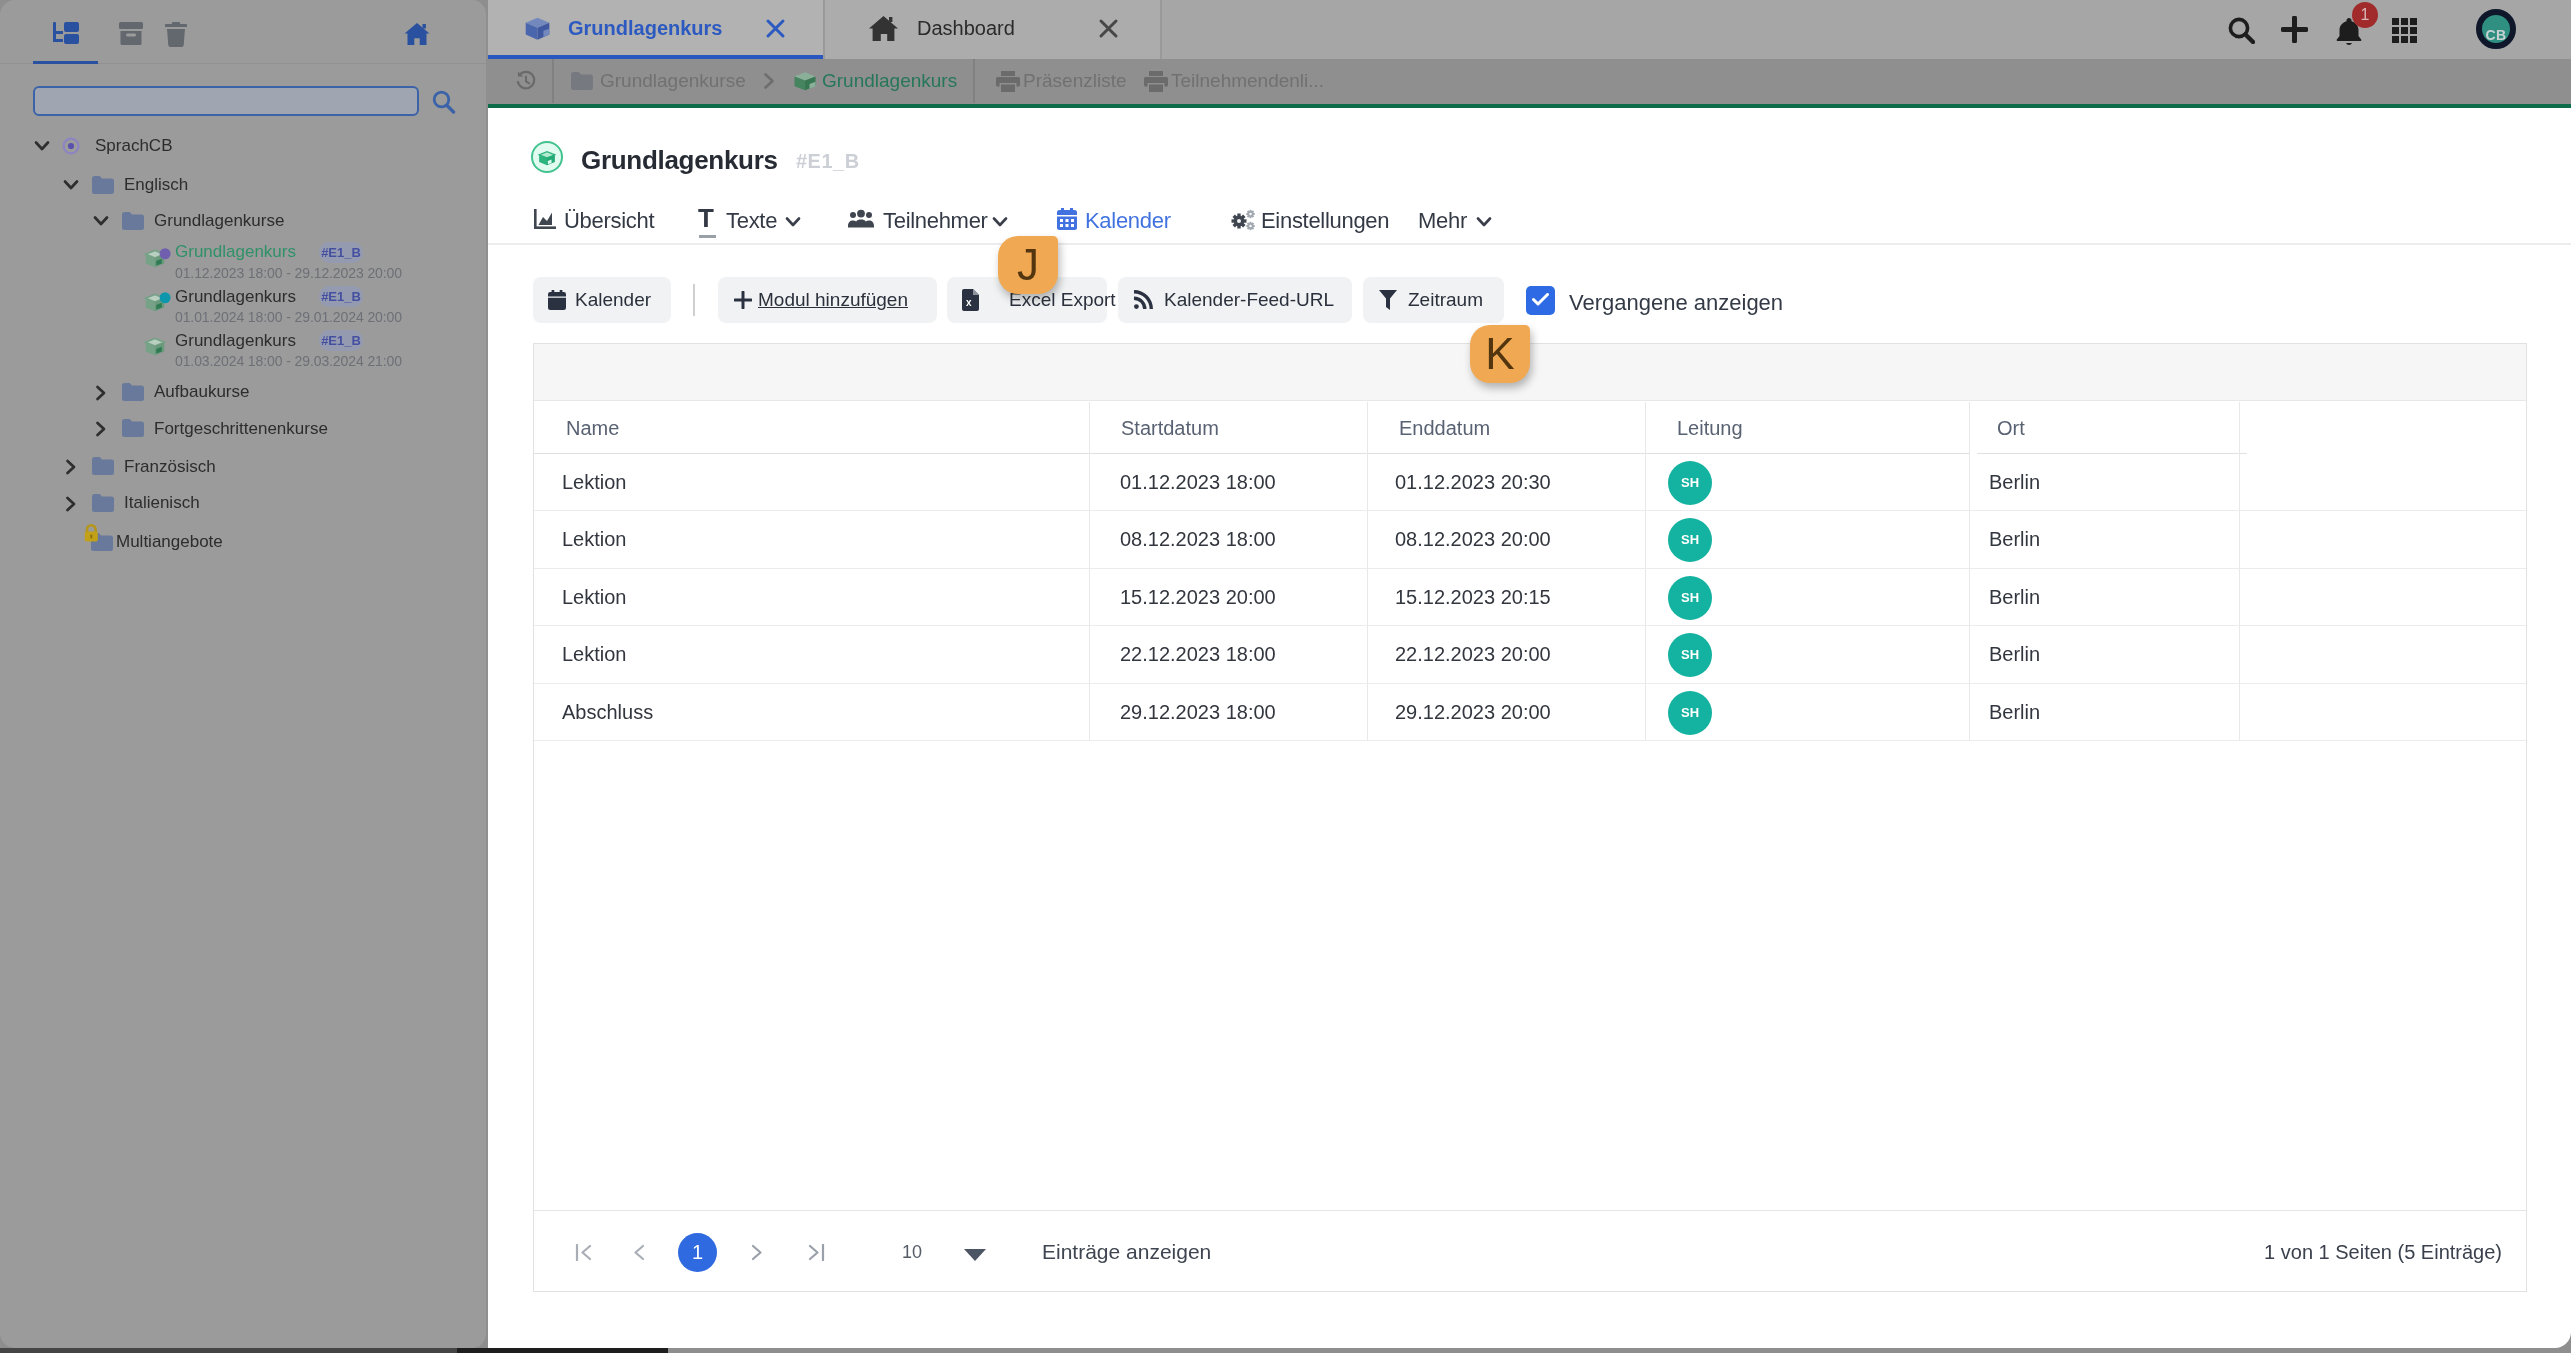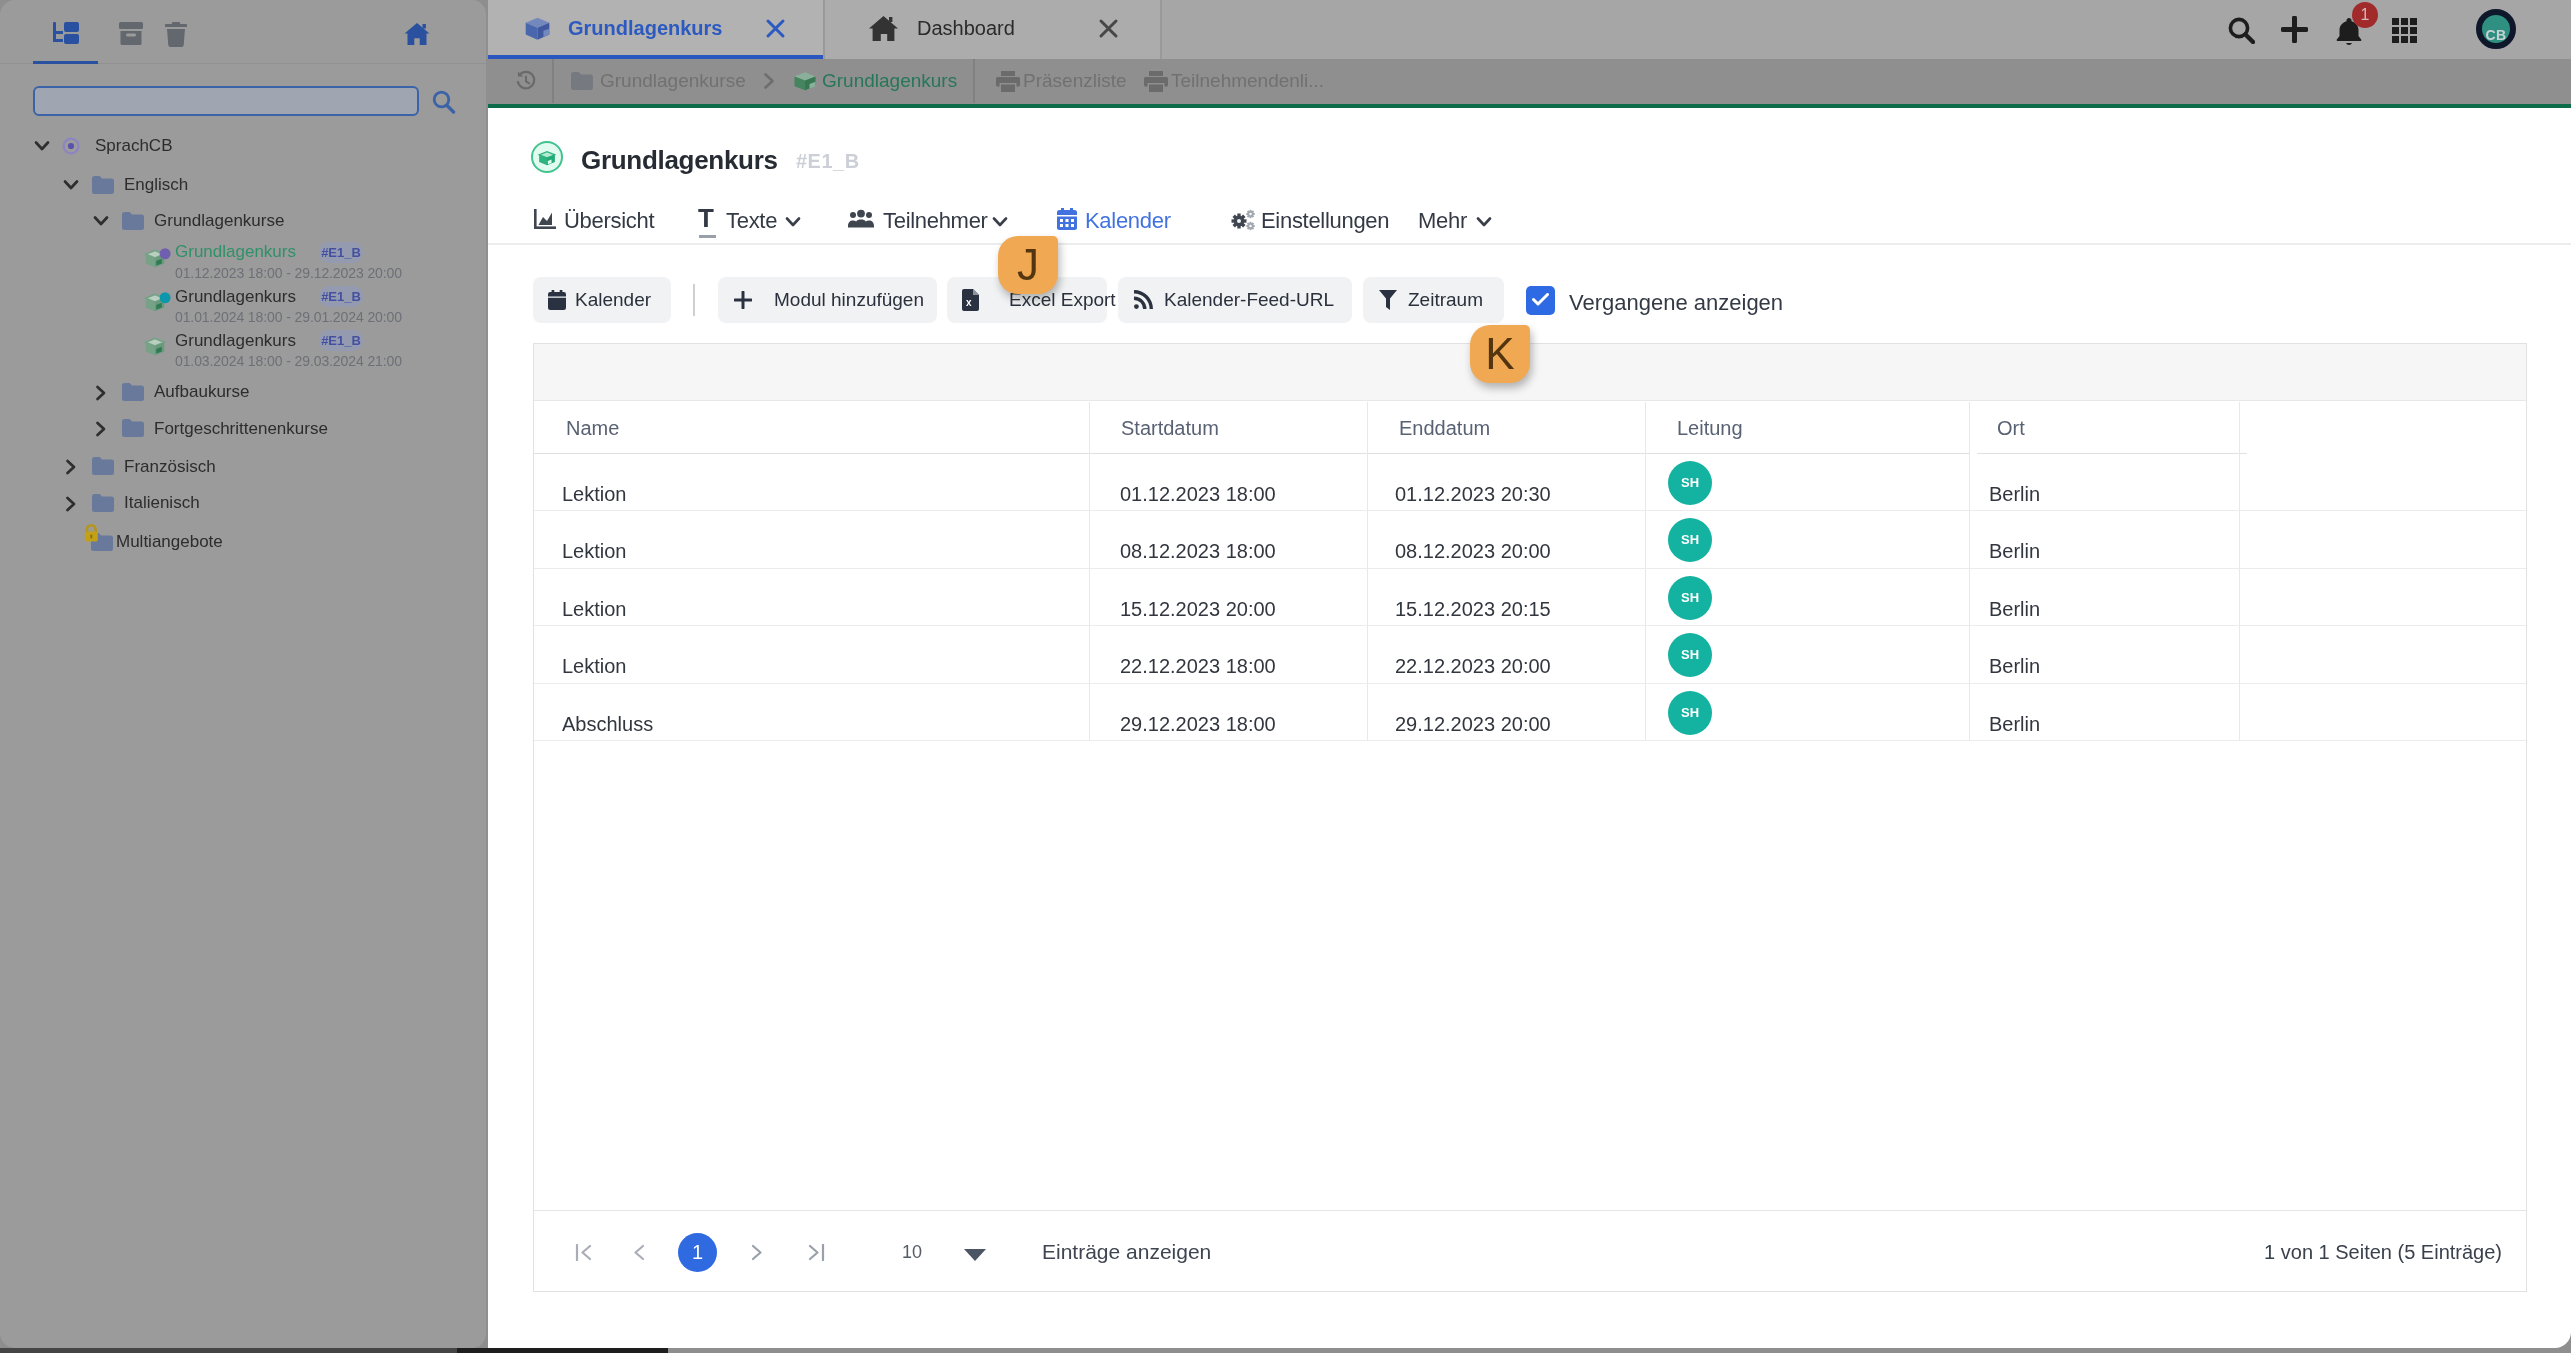--- a/index.html
+++ b/index.html
@@ -44,21 +44,21 @@
 .cb { position:absolute; left:1038px; top:178px; width:29px; height:29px; background:#2e6ae3; border-radius:5px; }
 #cblabel { position:absolute; left:1081px; top:182px; font-size:22px; color:#333a46; }
 
 .jk { position:absolute; width:60px; height:58px; background:#f0a952; border-radius:20px 5px 20px 20px; box-shadow:2px 5px 9px rgba(0,0,0,0.28); text-align:center; color:#53350f; font-size:44px; line-height:58px; font-weight:500; z-index:6; }
 
 
 #tbl { position:absolute; left:45px; top:235px; width:1994px; height:949px; border:1px solid #e0e1e3; }
 #tblstrip { position:absolute; left:0; top:0; width:100%; height:57px; background:#f6f6f7; border-bottom:1px solid #e7e8e9; }
 .th { position:absolute; top:58px; height:52px; border-bottom:1px solid #dfe0e2; font-size:20px; color:#596273; line-height:52px; padding-left:32px; }
 .row { position:absolute; left:0; width:100%; height:57.4px; border-bottom:1px solid #ebecee; font-size:20px; color:#32363e; }
-.row span { position:absolute; top:12px; line-height:57px; white-space:nowrap; }
+.row span { position:absolute; top:0; line-height:57px; white-space:nowrap; }
 .colline { position:absolute; top:58px; width:1px; height:339px; background:#e7e8ea; }
 .avatar { position:absolute; width:44px; height:44px; border-radius:50%; background:#14b2a0; color:#ffffff; font-size:13px; font-weight:bold; text-align:center; line-height:44px; }
 #pager { position:absolute; left:0px; top:866px; width:100%; height:82px; border-top:1px solid #e4e5e7; font-size:21px; color:#3f4651; }
 #pgcircle { position:absolute; left:144px; top:22px; width:39px; height:39px; border-radius:50%; background:#2f6ae0; color:#fff; font-size:20px; text-align:center; line-height:39px; }
 
 #botstrip-l { left:0; bottom:0; width:457px; height:5px; background:#454545; z-index:2; }
 #botstrip-m { left:457px; bottom:0; width:211px; height:5px; background:#1e1e1e; z-index:6; }
 svg { display:block; }
 .nowrap { white-space:nowrap; }
 </style>
@@ -382,21 +382,21 @@
       <path d="M0 4.5A2.5 2.5 0 0 1 2.5 2H4V0h3v2h6V0h3v2h1.5A2.5 2.5 0 0 1 20 4.5V7H0z"></path>
       <path d="M0 8.5h20V19.5a2.5 2.5 0 0 1-2.5 2.5h-15A2.5 2.5 0 0 1 0 19.5z"></path>
     </svg>
     <div style="margin-left:42px;">Kalender</div>
   </div>
   <div id="btnsep"></div>
   <div class="btn" style="left:230px; width:219px;">
     <svg class="abs" style="left:16px; top:14px" width="18" height="18" viewBox="0 0 18 18">
         <path d="M9 1v16 M1 9h16" stroke="#2a3140" stroke-width="3" stroke-linecap="round"></path>
       </svg>
-    <div style="margin-left:56px;">Modul hinzufügen</div>
+    <div style="margin-left:40px;text-decoration:underline;">Modul hinzufügen</div>
   </div>
   <div class="btn" style="left:459px; width:160px;">
     <svg class="abs" style="left:15px; top:12px" width="17" height="22" viewBox="0 0 17 22" fill="#2a3140">
       <path d="M0 2a2 2 0 0 1 2-2h9l6 6v14a2 2 0 0 1-2 2H2a2 2 0 0 1-2-2z"></path>
       <path d="M11 0l6 6h-6z" fill="#8e939e"></path>
       <text x="4" y="17" font-size="10" font-weight="bold" fill="#ffffff" font-family="Liberation Sans">x</text>
     </svg>
     <div style="margin-left:62px;">Excel Export</div>
   </div>
   <div class="btn" style="left:630px; width:234px;">

